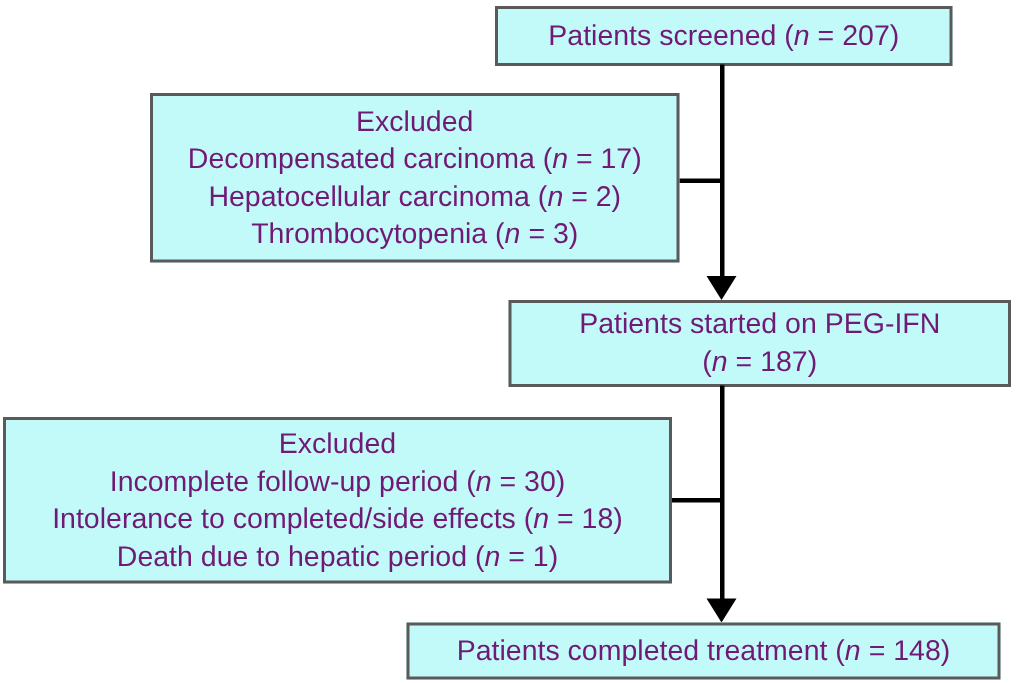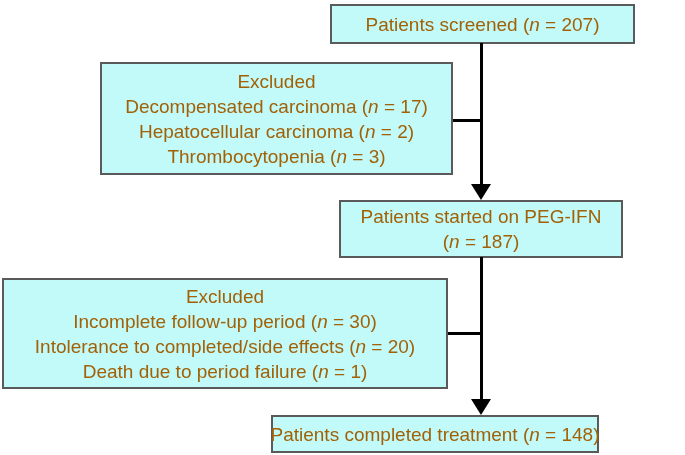--- a/index.html
+++ b/index.html
@@ -17,38 +17,38 @@
   }
   .node {
     position: absolute;
     background: #c2f9f9;
     border: 2px solid #5a5a5a;
     box-sizing: border-box;
     display: flex;
     flex-direction: column;
     align-items: center;
     justify-content: center;
-    color: #a16207;
+    color: #701a75;
     font-size: 19px;
     line-height: 25px;
     text-align: center;
     white-space: nowrap;
   }
   .node .line {
     display: block;
   }
   .ital {
     font-style: italic;
   }
   
   #node-screened   { left: 330px; top: 4px;   width: 305px; height: 40px; }
   #node-excluded-1 { left: 100px; top: 62px;  width: 353px; height: 113px; }
-  #node-peg        { left: 339px; top: 200px; width: 284px; height: 58px; }
+  #node-peg        { left: 339px; top: 200px; width: 335px; height: 58px; }
   #node-excluded-2 { left: 2px;   top: 278px; width: 446px; height: 111px; }
-  #node-completed  { left: 271px; top: 415px; width: 328px; height: 38px; }
+  #node-completed  { left: 271px; top: 415px; width: 396px; height: 38px; }
 
   
   .conn {
     position: absolute;
     background: #000000;
   }
   .v { width: 3px; }
   .h { height: 3px; }
 
   
@@ -106,21 +106,21 @@
     <span class="line"><span>(</span><span class="ital">n</span><span> = 187)</span></span>
   </div>
 
   <div class="conn v" id="trunk-2"></div>
   <div class="conn h" id="branch-2"></div>
   <div id="arrow-2"></div>
 
   <div class="node" id="node-excluded-2">
     <span class="line">Excluded</span>
     <span class="line"><span>Incomplete follow-up period (</span><span class="ital">n</span><span> = 30)</span></span>
-    <span class="line"><span>Intolerance to completed/side effects (</span><span class="ital">n</span><span> = 20)</span></span>
-    <span class="line"><span>Death due to period failure (</span><span class="ital">n</span><span> = 1)</span></span>
+    <span class="line"><span>Intolerance to completed/side effects (</span><span class="ital">n</span><span> = 18)</span></span>
+    <span class="line"><span>Death due to hepatic period (</span><span class="ital">n</span><span> = 1)</span></span>
   </div>
 
   <div class="node" id="node-completed">
     <span class="line"><span>Patients completed treatment (</span><span class="ital">n</span><span> = 148)</span></span>
   </div>
 
 </div>
 
 </body></html>

